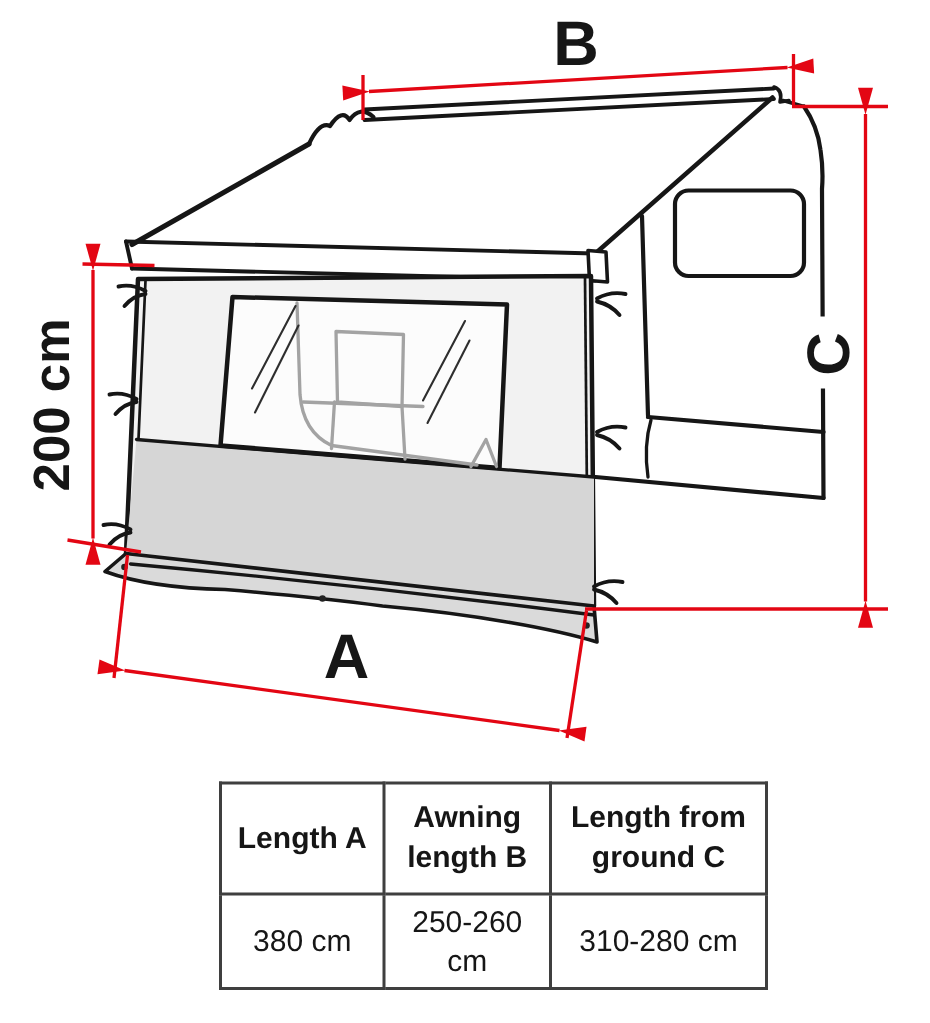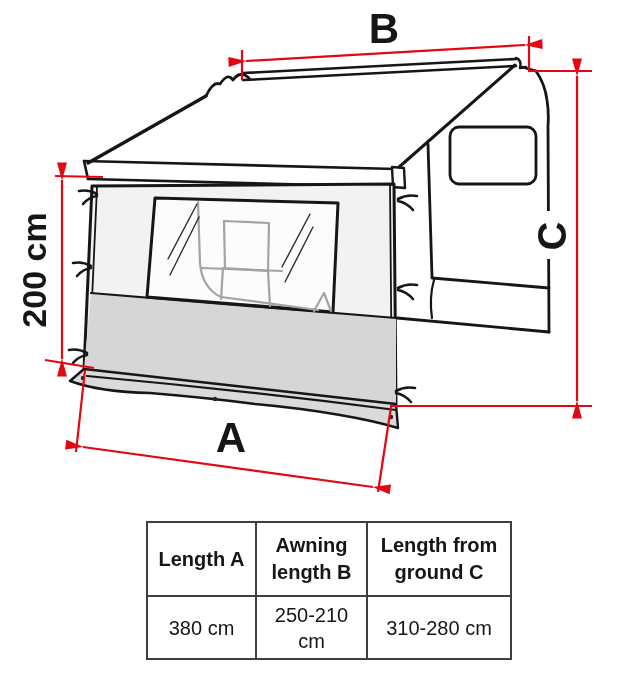--- a/index.html
+++ b/index.html
@@ -141,20 +141,20 @@
       <thead>
         <tr>
           <th>Length A</th>
           <th>Awning length B</th>
           <th>Length from ground C</th>
         </tr>
       </thead>
       <tbody>
         <tr>
           <td>380 cm</td>
-          <td>250-210 cm</td>
+          <td>250-260 cm</td>
           <td>310-280 cm</td>
         </tr>
       </tbody>
     </table>
   </div>
 
 </div>
 
 </body></html>

